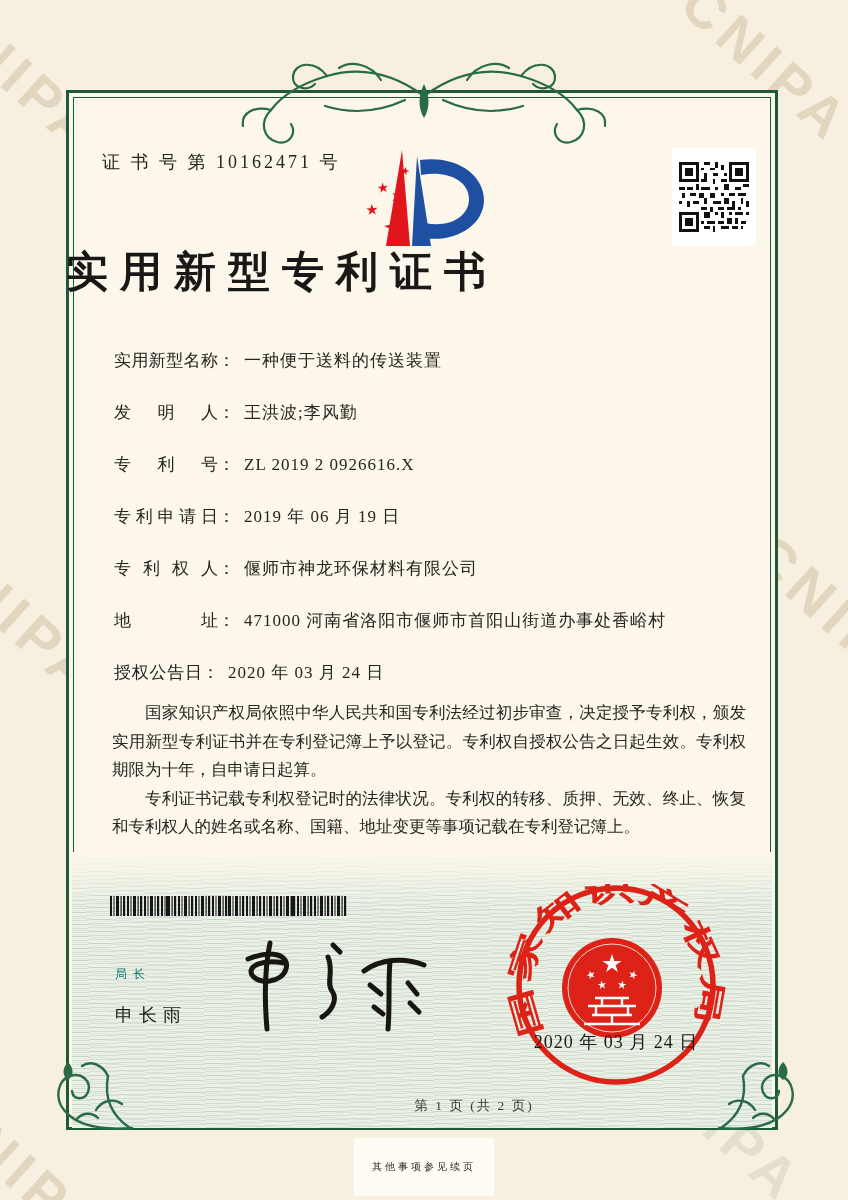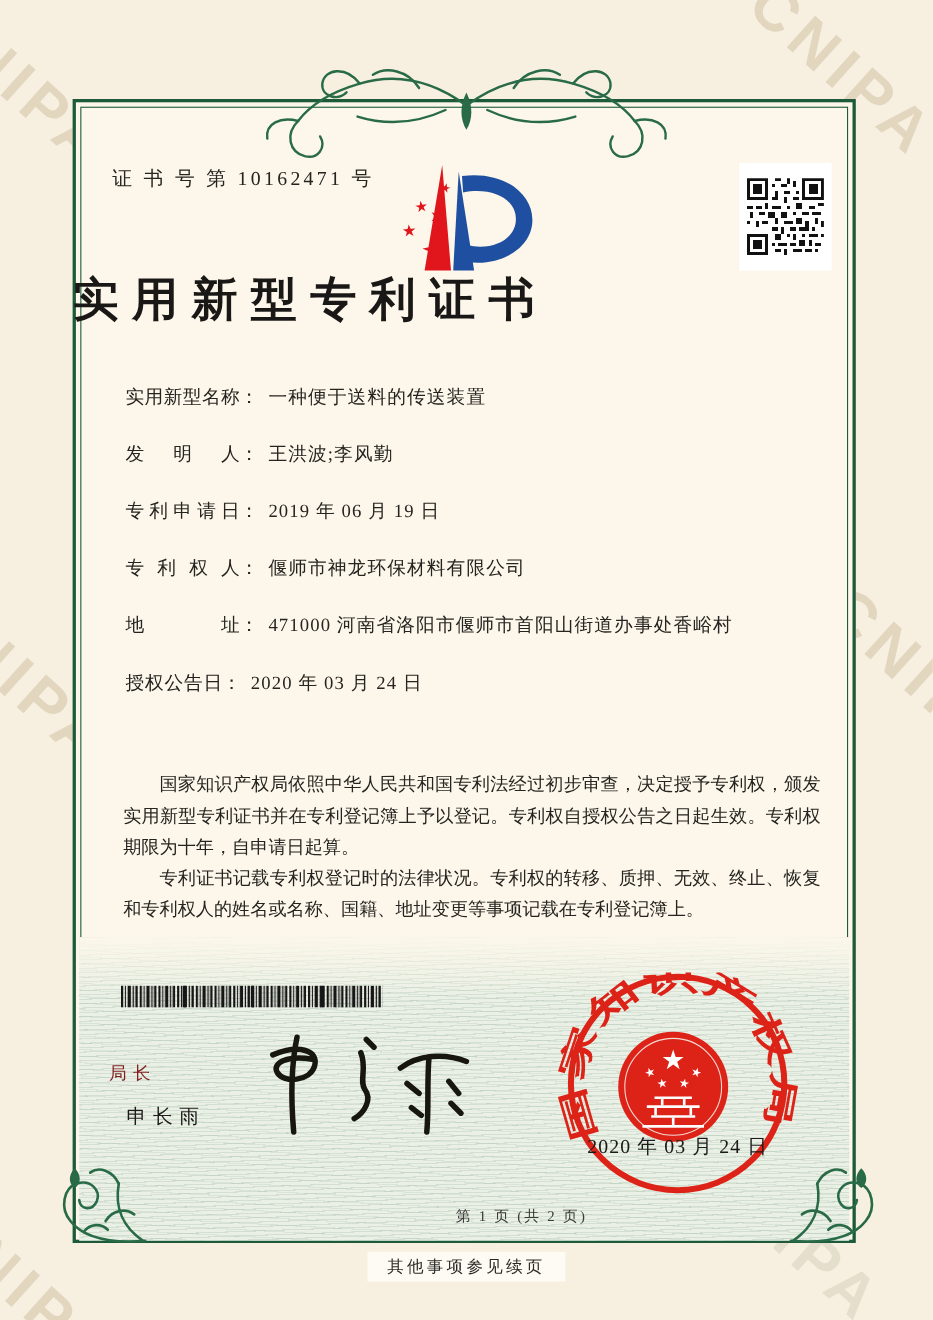--- a/index.html
+++ b/index.html
@@ -52,31 +52,31 @@
   .fvalue{display:inline-block;margin-left:9px;letter-spacing:1px;vertical-align:top;color:#262420;}
   .grow{position:relative;height:52px;line-height:22px;white-space:nowrap;}
   .g2{position:absolute;left:324px;top:0;}
   .glabel{display:inline-block;width:88px;text-align:justify;text-align-last:justify;vertical-align:top;}
   .paras{
     position:absolute;left:112px;top:699px;width:634px;
     font-size:16.5px;line-height:28.5px;text-align:justify;color:#262420;
   }
   .paras p{margin:0;text-indent:2em;}
   .barcode{position:absolute;left:110px;top:896px;}
-  .signer-title{position:absolute;left:99px;top:966px;font-size:16px;letter-spacing:6px;color:#7f1d1d;}
+  .signer-title{position:absolute;left:115px;top:966px;font-size:12px;letter-spacing:6px;color:#0f766e;}
   .signer-name{position:absolute;left:115px;top:1003px;font-size:18px;letter-spacing:6px;color:#1c1b19;}
   .signature{position:absolute;left:232px;top:933px;}
   .seal{position:absolute;left:502px;top:884px;}
   .page-indicator{
     position:absolute;left:66px;top:1097px;width:816px;text-align:center;
     font-size:13.5px;letter-spacing:2px;color:#3a3a36;
   }
   .note{
     position:absolute;left:424px;top:1138px;transform:translateX(-50%);
-    background:#fdfbf3;padding:4px 18px;font-size:15px;letter-spacing:3px;color:#2a2926;
+    background:#fdfbf3;padding:22px 18px;font-size:10px;letter-spacing:3px;color:#2a2926;
     white-space:nowrap;
   }
   .qr-box{
     position:absolute;left:672px;top:148px;width:84px;height:98px;background:#ffffff;
     display:flex;align-items:center;justify-content:center;
   }
   .logo{position:absolute;left:336px;top:146px;}
   .ornament-top{position:absolute;left:229px;top:54px;z-index:4;}
   .corner-l{position:absolute;left:46px;top:1056px;z-index:6;}
   .corner-r{position:absolute;left:717px;top:1056px;z-index:6;transform:scaleX(-1);}
@@ -238,20 +238,23 @@
   <div class="title">实用新型专利证书</div>
 
   <div class="fields">
     <div class="frow">
       <span class="flabel">实用新型名称</span><span class="fcolon">：</span><span class="fvalue">一种便于送料的传送装置</span>
     </div>
     <div class="frow">
       <span class="flabel">发明人</span><span class="fcolon">：</span><span class="fvalue">王洪波;李风勤</span>
     </div>
     <div class="frow">
+      <span class="flabel">专利号</span><span class="fcolon">：</span><span class="fvalue">ZL 2019 2 0926616.X</span>
+    </div>
+    <div class="frow">
       <span class="flabel">专利申请日</span><span class="fcolon">：</span><span class="fvalue">2019 年 06 月 19 日</span>
     </div>
     <div class="frow">
       <span class="flabel">专利权人</span><span class="fcolon">：</span><span class="fvalue">偃师市神龙环保材料有限公司</span>
     </div>
     <div class="frow">
       <span class="flabel">地址</span><span class="fcolon">：</span><span class="fvalue">471000 河南省洛阳市偃师市首阳山街道办事处香峪村</span>
     </div>
     <div class="grow">
       <span>

